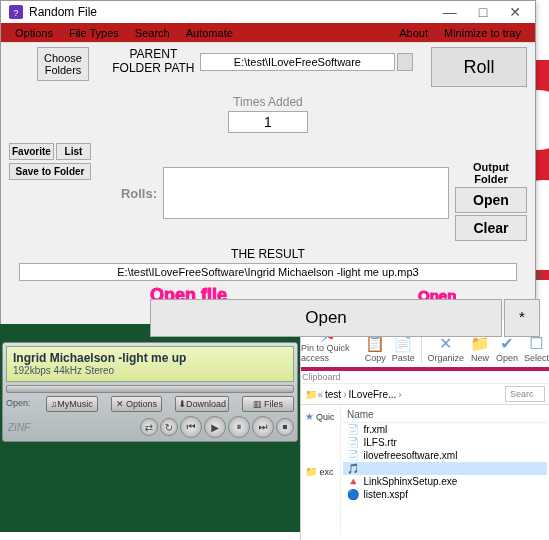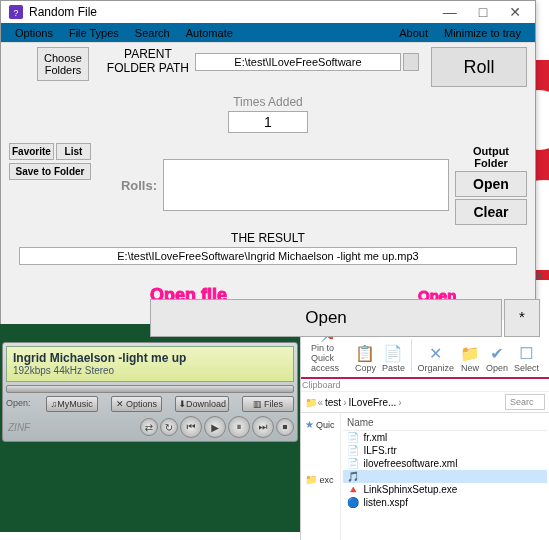--- a/index.html
+++ b/index.html
@@ -6,40 +6,40 @@
 body { width: 549px; height: 540px; background: #fff; position: relative; overflow: hidden; font-size: 11px; }
 .bg-right { position: absolute; right: 0; top: 60px; width: 30px; height: 220px; background: #d81e2f; overflow: hidden; }
 .bg-right::before { content: ''; position: absolute; width: 60px; height: 60px; background: #fff; border-radius: 50%; right: -20px; top: 30px; }
 .bg-right::after { content: ''; position: absolute; width: 90px; height: 90px; background: #fff; right: -40px; top: 120px; border-radius: 50% 50% 0 0; }
 .app-window { position: absolute; left: 0; top: 0; width: 536px; height: 330px; background: #f0f0f0; border: 1px solid #999; box-shadow: 0 2px 6px rgba(0,0,0,0.3); }
 .titlebar { display: flex; align-items: center; padding: 4px 8px; background: #fff; height: 22px; }
 .titlebar .icon { width: 14px; height: 14px; margin-right: 6px; }
 .titlebar .title { font-size: 12px; color: #000; }
 .win-controls { margin-left: auto; display: flex; gap: 10px; }
 .win-controls span { font-size: 14px; color: #555; cursor: pointer; padding: 0 6px; }
-.menubar { display: flex; align-items: center; padding: 2px 6px; background: #0369a1; border-bottom: 1px solid #ddd; height: 20px; }
+.menubar { display: flex; align-items: center; padding: 2px 6px; background: #b91c1c; border-bottom: 1px solid #ddd; height: 20px; }
 .menubar .item { padding: 2px 8px; font-size: 11px; cursor: pointer; }
 .menubar .spacer { flex: 1; }
 .content { padding: 4px 8px; }
-.row1 { display: flex; align-items: flex-start; gap: 12px; margin-bottom: 4px; padding-left: 28px; }
+.row1 { display: flex; align-items: flex-start; gap: 18px; margin-bottom: 4px; padding-left: 28px; }
 .choose-folders { border: 1px solid #aaa; background: #e8e8e8; width: 52px; height: 34px; font-size: 11px; cursor: pointer; display: flex; align-items: center; justify-content: center; text-align: center; padding: 2px; }
 .path-box { flex: 1; display: flex; flex-direction: row; align-items: center; }
 .section-label { font-size: 12px; text-align: center; margin-bottom: 2px; }
 .path-field { display: flex; width: 100%; gap: 2px; }
 .path-input { flex: 1; border: 1px solid #aaa; background: #fff; padding: 2px 6px; font-size: 11px; text-align: center; }
 .browse-btn { width: 16px; height: 18px; border: 1px solid #aaa; background: #ddd; }
 .roll-btn { width: 96px; height: 40px; border: 1px solid #aaa; background: #e0e0e0; font-size: 18px; cursor: pointer; }
 .times-added { text-align: center; margin: 8px 0; }
 .times-added .label { font-size: 12px; color: #888; margin-bottom: 2px; }
 .times-added .val { width: 80px; margin: 0 auto; border: 1px solid #aaa; background: #fff; padding: 2px; font-size: 14px; }
 .rolls-row { display: flex; align-items: center; gap: 6px; margin: 4px 0; }
 .rolls-row .label { width: 60px; text-align: right; font-size: 13px; color: #888; }
 .rolls-box { flex: 1; border: 1px solid #aaa; background: #fff; height: 52px; }
 .side-col { display: flex; flex-direction: column; gap: 2px; width: 72px; }
-.side-col .lbl { font-size: 11px; text-align: center; }
+.side-col .lbl { font-size: 11px; text-align: center; margin-top: 16px; }
 .btn { border: 1px solid #aaa; background: #e8e8e8; padding: 2px 4px; font-size: 12px; cursor: pointer; text-align: center; }
 .btn.big { padding: 4px; font-size: 14px; }
 .btn.disabled { color: #000000; }
 .bottom-btns { display: flex; flex-direction: column; gap: 3px; width: 82px; margin-top: 2px; }
 .bottom-btns .btn { font-size: 10px; padding: 2px; }
 .fav-list { display: flex; gap: 2px; }
 .fav-list .btn { flex: 1; }
 .result-sec { text-align: center; margin-top: 2px; }
 .result-sec .lbl { font-size: 12px; }
 .result-field { border: 1px solid #aaa; background: #fff; padding: 2px 6px; font-size: 11px; margin: 2px 10px; text-align: center; }
@@ -55,21 +55,21 @@
 .track-name { font-size: 12px; font-weight: bold; color: #234; }
 .track-info { font-size: 10px; color: #456; }
 .player-bar { height: 8px; background: linear-gradient(#ddd,#aaa); border: 1px solid #888; border-radius: 2px; margin: 3px 0; }
 .player-btns-row { display: flex; gap: 13px; margin: 2px 0; }
 .pbox { flex: 1; background: linear-gradient(#e8e8e8,#b8b8b8); border: 1px solid #777; border-radius: 2px; font-size: 9px; text-align: center; padding: 2px; color: #333; }
 .transport { display: flex; gap: 2px; margin-top: 2px; align-items: center; }
 .circ-btn { width: 22px; height: 22px; border-radius: 50%; background: radial-gradient(#eee,#aaa); border: 1px solid #888; display: flex; align-items: center; justify-content: center; font-size: 10px; color: #444; }
 .circ-btn.sm { width: 18px; height: 18px; }
 .zinf { color: #888; font-size: 10px; font-style: italic; padding-left: 2px; margin-top: 2px; }
 .explorer-wrap { position: absolute; left: 300px; top: 320px; width: 249px; height: 220px; background: #fff; border-left: 1px solid #ccc; }
-.exp-toolbar { display: flex; gap: 6px; padding: 4px 10px; border-bottom: 2px solid #be185d; align-items: flex-end; }
+.exp-toolbar { display: flex; gap: 6px; padding: 4px 0; border-bottom: 4px solid #be185d; align-items: flex-end; }
 .exp-tool { display: flex; flex-direction: column; align-items: center; font-size: 9px; color: #555; cursor: pointer; }
 .exp-tool .ico { font-size: 16px; color: #6da0d0; }
 .exp-divider { width: 1px; height: 34px; background: #ddd; }
 .exp-section-lbl { font-size: 9px; color: #888; padding: 1px; border-bottom: 1px solid #eee; }
 .exp-breadcrumb { display: flex; align-items: center; padding: 2px 4px; border-bottom: 1px solid #ddd; font-size: 10px; }
 .exp-breadcrumb .bc { padding: 0 2px; }
 .exp-breadcrumb .sep { color: #888; }
 .exp-body { display: flex; height: 130px; }
 .exp-sidebar { width: 40px; border-right: 1px solid #eee; padding: 4px 2px; font-size: 9px; overflow: hidden; }
 .exp-sidebar .navitem { display: flex; align-items: center; gap: 2px; padding: 2px; color: #333; }

